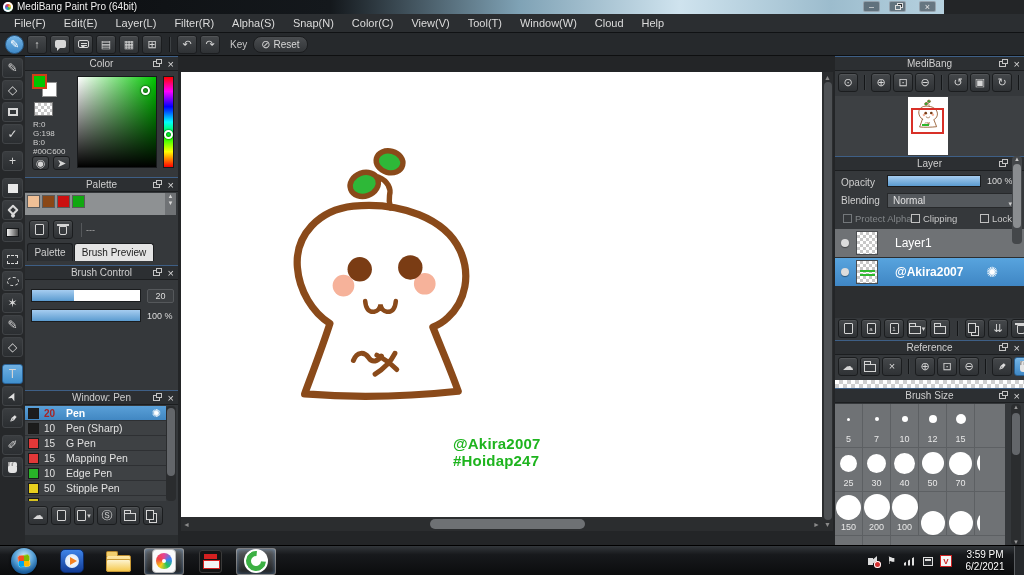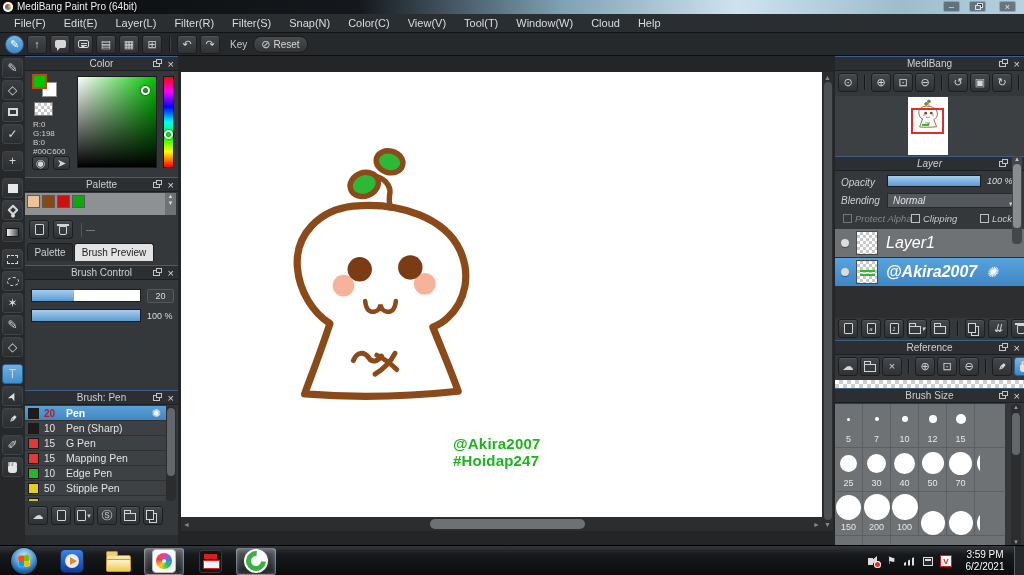--- a/index.html
+++ b/index.html
@@ -1,20 +1,20 @@
 <!DOCTYPE html>
 <html><head>
 <meta charset="utf-8">
 <style>
   html,body{margin:0;padding:0;background:#000;}
   *{box-sizing:border-box;font-family:"Liberation Sans",sans-serif;}
   #app{position:relative;width:1024px;height:575px;overflow:hidden;background:#232527;}
 
   
-  #titlebar{position:absolute;left:0;top:0;width:1024px;height:14px;
+  #titlebar{position:absolute;left:0;top:0;width:944px;height:14px;
     background:linear-gradient(90deg,#0c0e10 0%,#14181c 35%,#7fa2b5 55%,#cfe3ee 72%,#9cbccd 88%,#b7d2e0 100%);}
   .appico{position:absolute;left:3px;top:2px;width:10px;height:10px;border-radius:50%;
     background:conic-gradient(#e8413c,#f7c12f,#45b649,#2d9ee0,#8e44ad,#e8413c);box-shadow:inset 0 0 0 2px #fff;}
   #wtitle{position:absolute;left:17px;top:1px;font-size:10px;color:#f0f0f0;text-shadow:0 1px 2px #000;}
   .wbtn{position:absolute;top:1px;width:17px;height:11px;text-align:center;font-size:9px;line-height:11px;
     color:#e8e8e8;background:rgba(40,46,52,.55);border:1px solid rgba(200,210,220,.5);border-radius:2px;}
   .k-restore{display:inline-block;width:6px;height:5px;border:1px solid #e0e0e0;margin-top:2px;box-shadow:2px -2px 0 -1px #2c3034,2px -2px 0 0 #e0e0e0;}
 
   
   #menubar{position:absolute;left:0;top:14px;width:1024px;height:19px;background:#2b2e31;border-bottom:1px solid #101214;display:flex;align-items:center;padding-left:5px;}
@@ -147,39 +147,39 @@
   
   #p-nav{top:0;height:100px;}
   #navbtns{position:absolute;left:3px;top:17px;display:flex;align-items:center;gap:2px;}
   #navthumb{position:absolute;left:0;top:40px;width:189px;height:60px;background:#3d4043;}
   #navpage{position:absolute;left:73px;top:1px;width:40px;height:58px;background:#fff;}
   #navview{position:absolute;left:3px;top:11px;width:33px;height:26px;border:2px solid #d83028;}
   #navchar{position:absolute;left:7px;top:1px;}
   #navgreen{position:absolute;left:14px;top:27px;width:7px;height:2px;background:#2db82d;}
 
   
-  #p-layer{top:100px;height:184px;font-style:italic;}
+  #p-layer{top:100px;height:184px;}
   .lrowlbl{position:absolute;font-size:10px;color:#cfcfcf;}
   #lyr-opacity-slider{position:absolute;left:52px;top:19px;width:94px;height:12px;background:#fff;border:1px solid #1a1c1e;}
   #lyr-opacity-val{position:absolute;left:152px;top:20px;font-size:9px;color:#ddd;}
   #blendsel{position:absolute;left:52px;top:37px;width:130px;height:15px;background:#54585c;border:1px solid #27292b;font-size:10px;color:#e0e0e0;line-height:14px;padding-left:5px;}
   #blendsel .ddc{position:absolute;right:4px;top:3px;}
   .cbrow{position:absolute;top:57px;display:flex;align-items:center;gap:3px;}
   .cb{width:9px;height:9px;border:1.5px solid #c0c0c0;background:transparent;}
   .cblbl{font-size:9.5px;color:#c8c8c8;}
   .dim .cb{border-color:#73777a;}
   .dim .cblbl{color:#83878a;}
   #layerlist{position:absolute;left:0;top:73px;width:189px;height:89px;background:#2c2e30;overflow:hidden;}
   .lrow{position:relative;height:28px;margin-bottom:1px;background:#6f7275;display:flex;align-items:center;}
   .lrow.sel{background:linear-gradient(#58a4de,#3f86c4);}
   .eyedot{width:8px;height:8px;border-radius:50%;background:#dcdcdc;margin:0 7px 0 6px;flex:none;box-shadow:0 1px 1px rgba(0,0,0,.4);}
   .lthumb{width:22px;height:24px;flex:none;position:relative;border:1px solid #4a4d50;}
   .ltext::after{content:'';position:absolute;left:3px;top:9px;width:15px;height:6px;
     background:repeating-linear-gradient(#2db82d 0 2px,transparent 2px 4px);}
-  .lname{margin-left:8px;font-size:16px;color:#fff;}
+  .lname{margin-left:17px;font-size:12px;color:#fff;}
   .lrow.sel .lname{font-weight:bold;}
   .lgear{margin-left:auto;margin-right:26px;font-size:14px;color:#fff;}
   #layerscroll{position:absolute;right:2px;top:0px;width:10px;height:88px;background:#44474a;border-radius:4px;font-size:6px;color:#c8c8c8;text-align:center;}
   #layerscroll .thumb{position:absolute;left:1px;top:8px;width:8px;height:64px;background:#8a8d90;border-radius:4px;}
   #layerbtns{position:absolute;left:3px;top:163px;display:flex;align-items:center;gap:3px;width:183px;}
 
   
   #p-ref{top:284px;height:48px;}
   #refbtns{position:absolute;left:3px;top:17px;display:flex;align-items:center;gap:2px;}
   #refchecker{position:absolute;left:0;top:40px;width:189px;height:8px;}
@@ -276,21 +276,21 @@
     <span class="wbtn" style="right:64px">–</span>
     <span class="wbtn" style="right:38px"><span class="k-restore"></span></span>
     <span class="wbtn" style="right:8px">×</span>
   </div>
 
   <div id="menubar">
       <span class="mitem">File(F)</span>
       <span class="mitem">Edit(E)</span>
       <span class="mitem">Layer(L)</span>
       <span class="mitem">Filter(R)</span>
-      <span class="mitem">Filter(S)</span>
+      <span class="mitem">Alpha(S)</span>
       <span class="mitem">Snap(N)</span>
       <span class="mitem">Color(C)</span>
       <span class="mitem">View(V)</span>
       <span class="mitem">Tool(T)</span>
       <span class="mitem">Window(W)</span>
       <span class="mitem">Cloud</span>
       <span class="mitem">Help</span>
     </div>
 
   <div id="toolbar">
@@ -459,21 +459,21 @@
           </div>
         <div class="svalbox" style="top:24px">20</div>
         <div class="slider" style="top:44px">
             <div class="sfill" style="width:108px"></div>
           </div>
         <span class="svallbl" style="top:46px">100 %</span>
       </div>
 
       <div class="panel" id="p-brush">
         <div class="phead">
-          <span class="ptitle">Brush: Pen</span>
+          <span class="ptitle">Window: Pen</span>
           <span class="popout"></span>
           <span class="pclose">×</span>
         </div>
         <div id="brushlist">
             <div class="brow sel">
               <span class="bsw" style="background: rgb(28, 28, 28);"></span>
               <span class="bsz">20</span>
               <span class="bnm">Pen</span>
               <span class="bgear">✺</span>
             </div>

